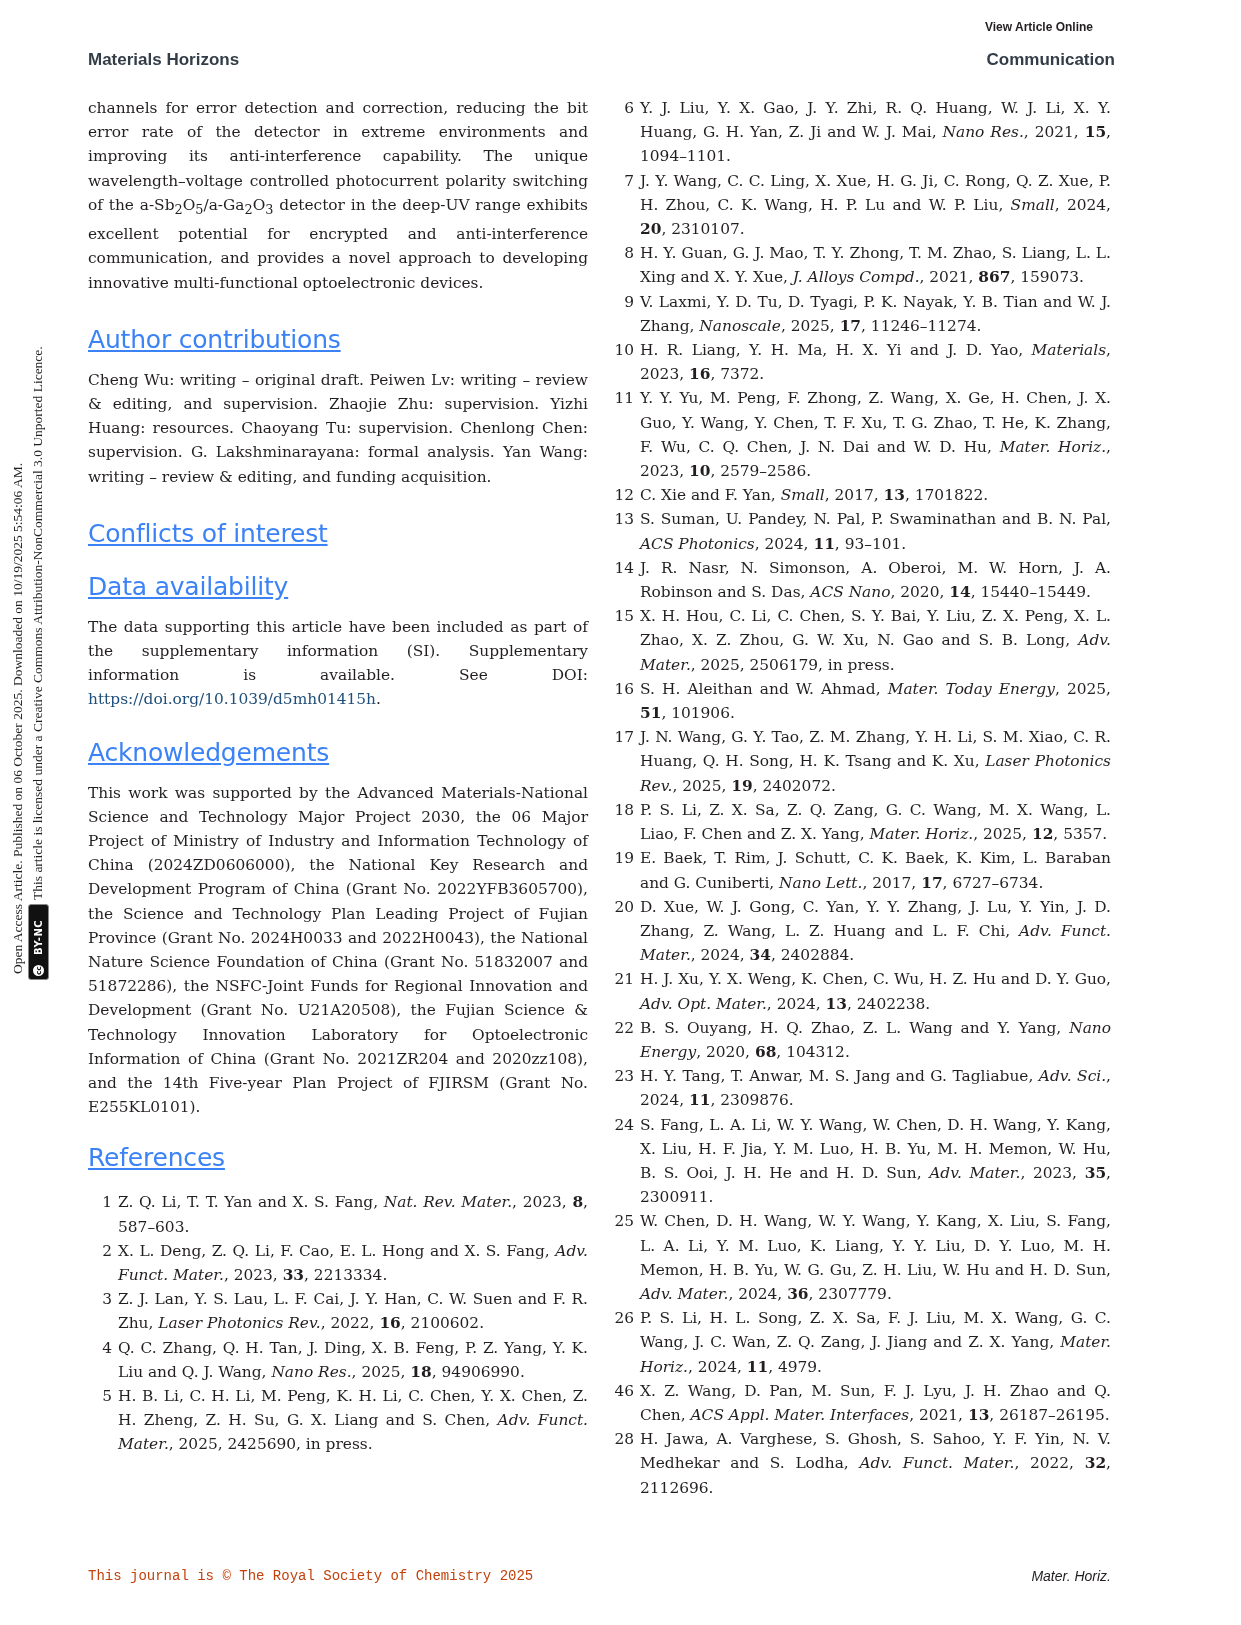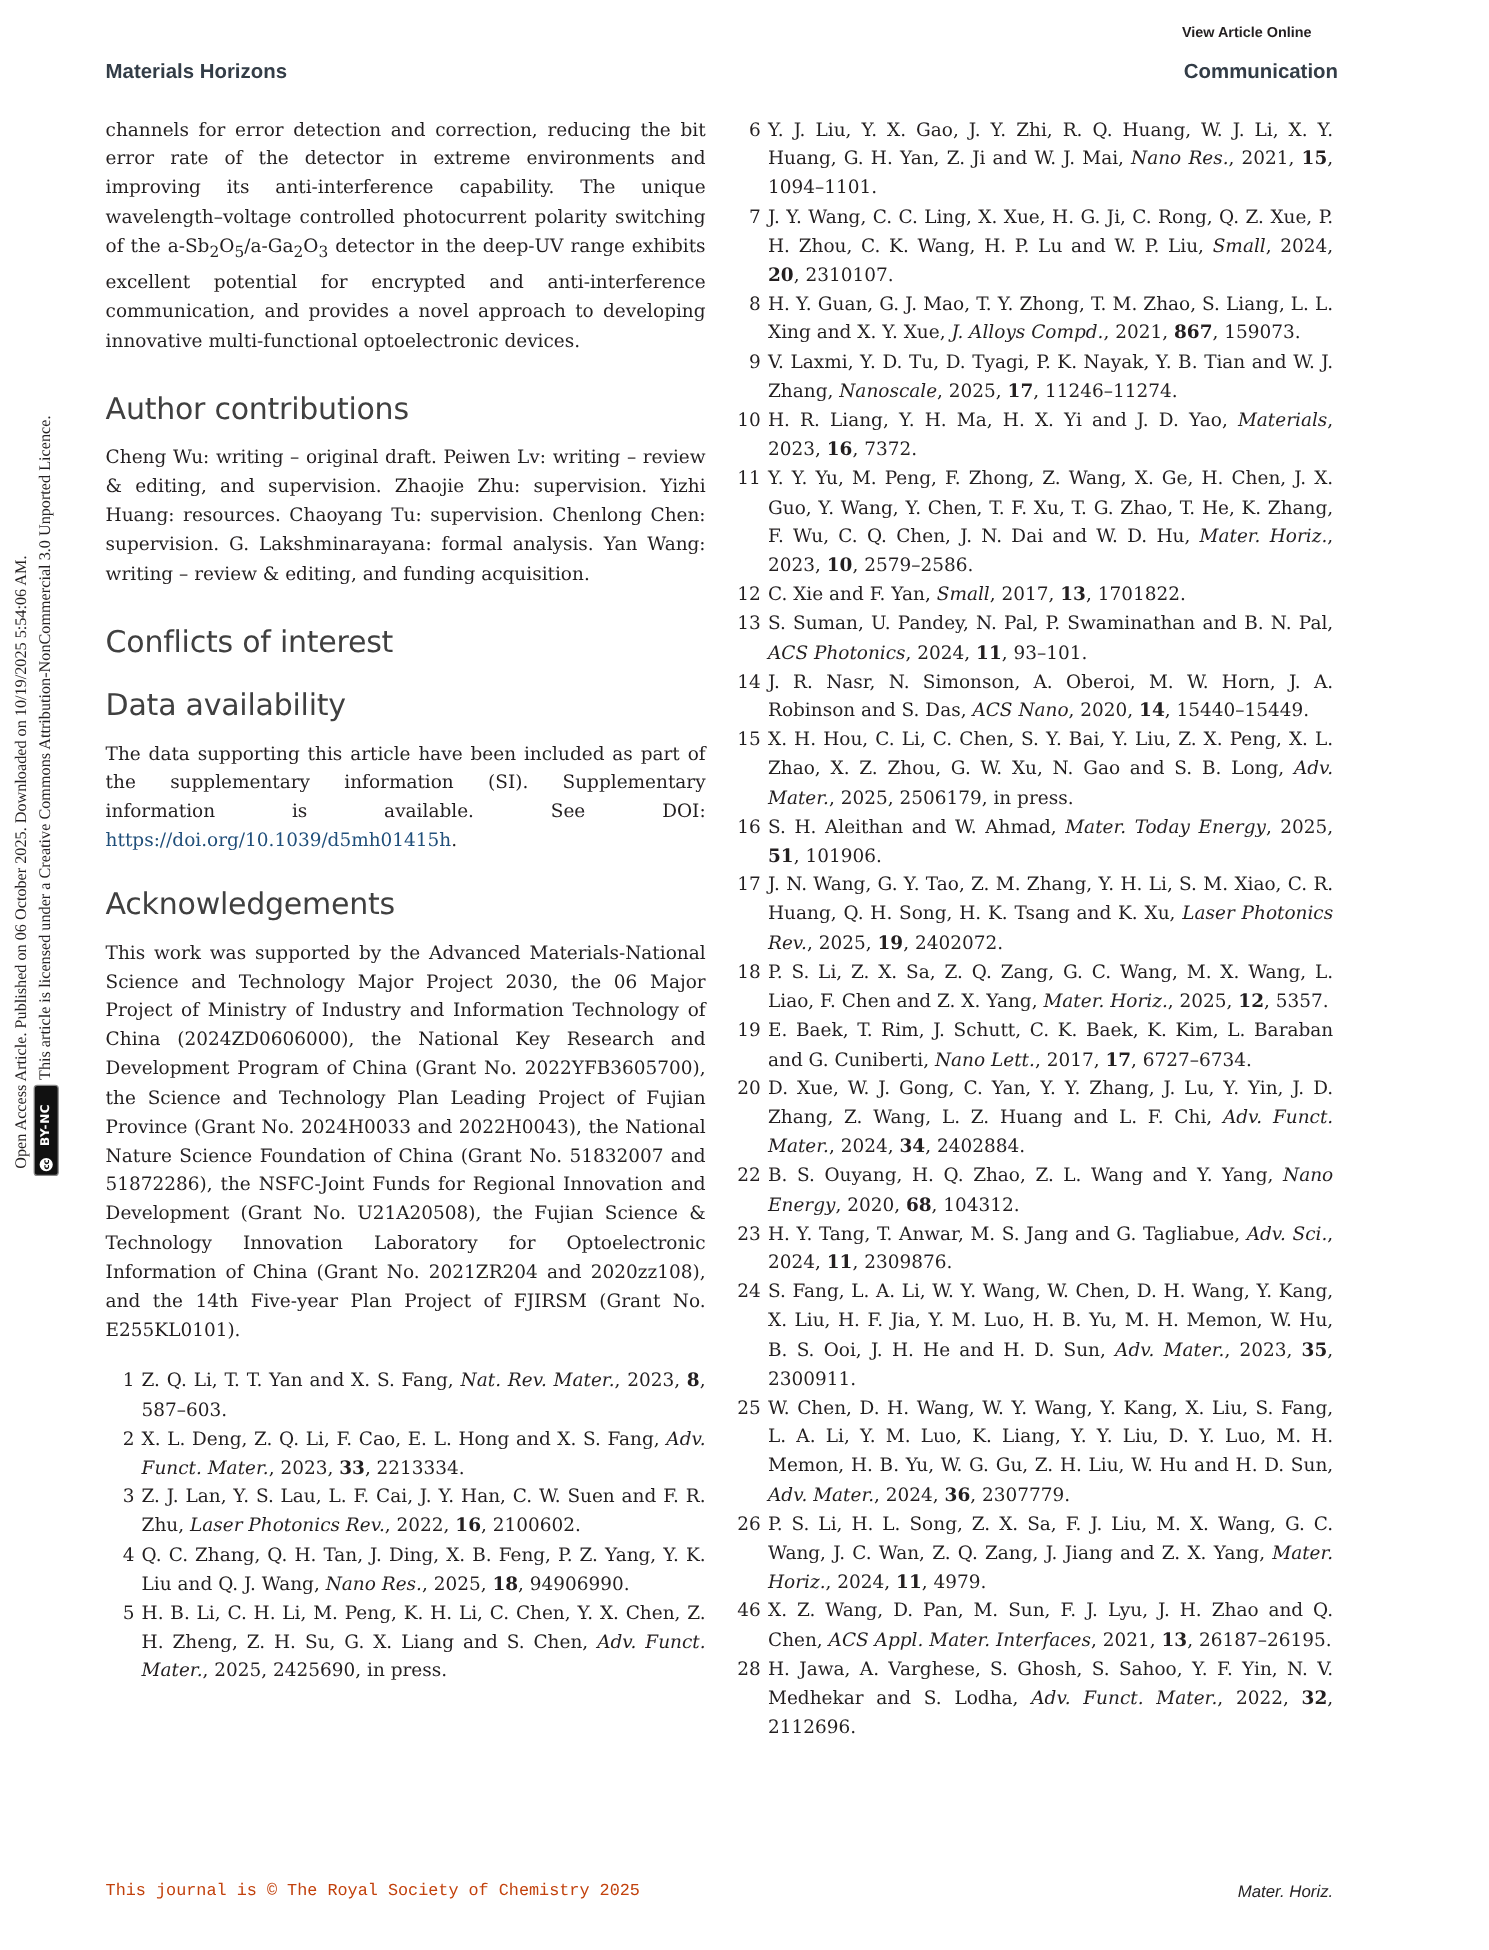--- a/index.html
+++ b/index.html
@@ -44,21 +44,21 @@
 
   .col { position: absolute; top: 96px; }
   .col-left { left: 88px; width: 500px; }
   .col-right { left: 613px; width: 498px; }
 
   p.body {
     margin: 0; font-size: 15.4px; line-height: 24.2px; text-align: justify; hyphens: auto;
   }
   h2.sec {
     font-family: "DejaVu Sans", sans-serif; font-weight: normal; font-size: 25px;
-    margin: 0; color: #404040; letter-spacing: -0.2px;
+    margin: 0; color: #3b82f6; letter-spacing: -0.2px; text-decoration: underline;
   }
   .doi-link { color: #1f4e79; font-weight: normal; text-decoration: none; cursor: pointer; }
 
   .ref {
     display: flex; font-size: 15.4px; line-height: 24.2px;
   }
   .ref-num { width: 24px; text-align: right; flex: none; margin-right: 6px; }
   .col-right .ref-num { width: 21px; }
   .ref-text { flex: 1; text-align: justify; }
   .ref-text i { font-style: italic; }
@@ -98,20 +98,21 @@
   <p class="body" style="margin-top:14px;">Cheng Wu: writing – original draft. Peiwen Lv: writing – review &amp; editing, and supervision. Zhaojie Zhu: supervision. Yizhi Huang: resources. Chaoyang Tu: supervision. Chenlong Chen: supervision. G. Lakshminarayana: formal analysis. Yan Wang: writing – review &amp; editing, and funding acquisition.</p>
 
   <h2 class="sec" style="margin-top:30px;">Conflicts of interest</h2>
 
   <h2 class="sec" style="margin-top:24px;">Data availability</h2>
   <p class="body" style="margin-top:14px;"><span>The data supporting this article have been included as part of the supplementary information (SI). Supplementary information is available. See DOI: </span><a class="doi-link">https://doi.org/10.1039/d5mh01415h</a><span>.</span></p>
 
   <h2 class="sec" style="margin-top:26px;">Acknowledgements</h2>
   <p class="body" style="margin-top:14px;">This work was supported by the Advanced Materials-National Science and Technology Major Project 2030, the 06 Major Project of Ministry of Industry and Information Technology of China (2024ZD0606000), the National Key Research and Development Program of China (Grant No. 2022YFB3605700), the Science and Technology Plan Leading Project of Fujian Province (Grant No. 2024H0033 and 2022H0043), the National Nature Science Foundation of China (Grant No. 51832007 and 51872286), the NSFC-Joint Funds for Regional Innovation and Development (Grant No. U21A20508), the Fujian Science &amp; Technology Innovation Laboratory for Optoelectronic Information of China (Grant No. 2021ZR204 and 2020zz108), and the 14th Five-year Plan Project of FJIRSM (Grant No. E255KL0101).</p>
 
+  <h2 class="sec" style="margin-top:24px;">References</h2>
   <div style="margin-top:18px;" id="refs-left">
       <div class="ref">
         <span class="ref-num">1</span>
         <span class="ref-text">Z. Q. Li, T. T. Yan and X. S. Fang, <i>Nat. Rev. Mater.</i>, 2023, <b>8</b>, 587–603.</span>
       </div>
       <div class="ref">
         <span class="ref-num">2</span>
         <span class="ref-text">X. L. Deng, Z. Q. Li, F. Cao, E. L. Hong and X. S. Fang, <i>Adv. Funct. Mater.</i>, 2023, <b>33</b>, 2213334.</span>
       </div>
       <div class="ref">
@@ -185,20 +186,24 @@
       </div>
       <div class="ref">
         <span class="ref-num">19</span>
         <span class="ref-text">E. Baek, T. Rim, J. Schutt, C. K. Baek, K. Kim, L. Baraban and G. Cuniberti, <i>Nano Lett.</i>, 2017, <b>17</b>, 6727–6734.</span>
       </div>
       <div class="ref">
         <span class="ref-num">20</span>
         <span class="ref-text">D. Xue, W. J. Gong, C. Yan, Y. Y. Zhang, J. Lu, Y. Yin, J. D. Zhang, Z. Wang, L. Z. Huang and L. F. Chi, <i>Adv. Funct. Mater.</i>, 2024, <b>34</b>, 2402884.</span>
       </div>
       <div class="ref">
+        <span class="ref-num">21</span>
+        <span class="ref-text">H. J. Xu, Y. X. Weng, K. Chen, C. Wu, H. Z. Hu and D. Y. Guo, <i>Adv. Opt. Mater.</i>, 2024, <b>13</b>, 2402238.</span>
+      </div>
+      <div class="ref">
         <span class="ref-num">22</span>
         <span class="ref-text">B. S. Ouyang, H. Q. Zhao, Z. L. Wang and Y. Yang, <i>Nano Energy</i>, 2020, <b>68</b>, 104312.</span>
       </div>
       <div class="ref">
         <span class="ref-num">23</span>
         <span class="ref-text">H. Y. Tang, T. Anwar, M. S. Jang and G. Tagliabue, <i>Adv. Sci.</i>, 2024, <b>11</b>, 2309876.</span>
       </div>
       <div class="ref">
         <span class="ref-num">24</span>
         <span class="ref-text">S. Fang, L. A. Li, W. Y. Wang, W. Chen, D. H. Wang, Y. Kang, X. Liu, H. F. Jia, Y. M. Luo, H. B. Yu, M. H. Memon, W. Hu, B. S. Ooi, J. H. He and H. D. Sun, <i>Adv. Mater.</i>, 2023, <b>35</b>, 2300911.</span>

